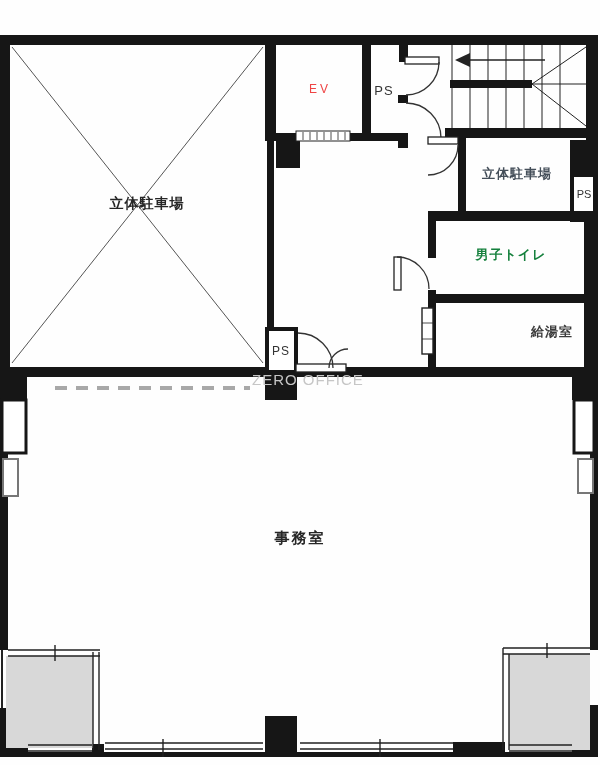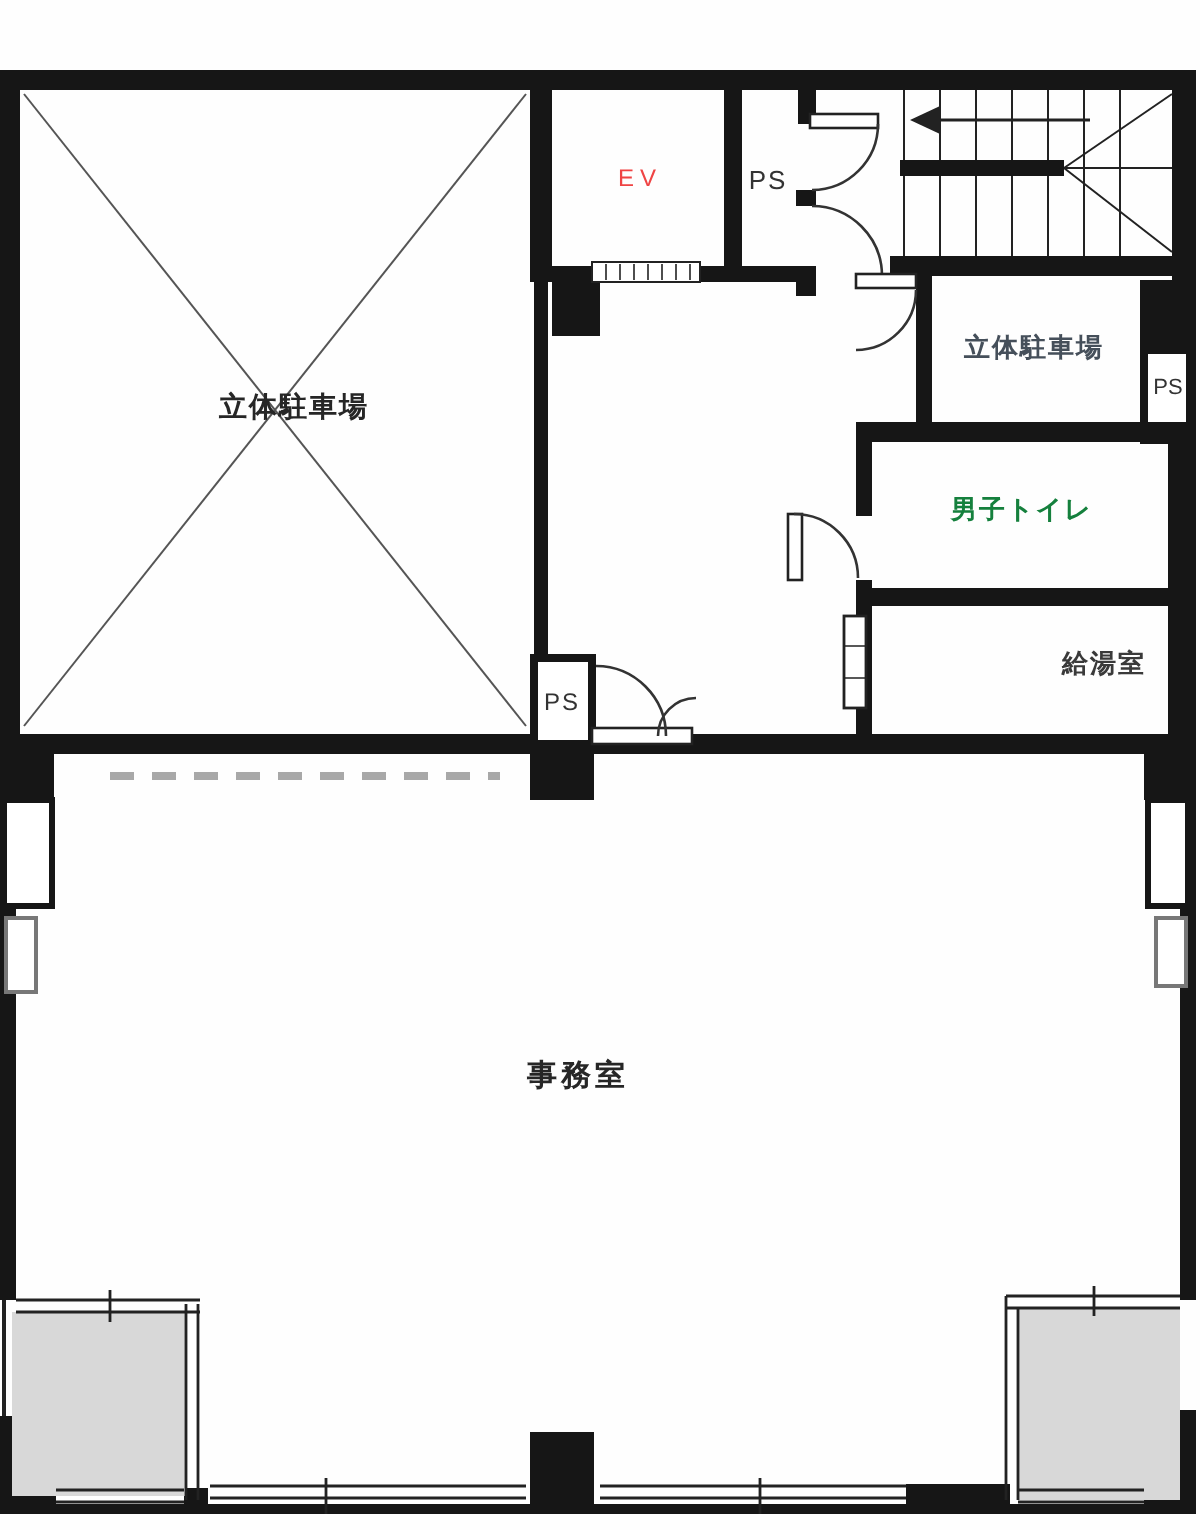--- a/index.html
+++ b/index.html
@@ -179,15 +179,16 @@
   <div class="lbl lbl-ps" style="left:281px;top:351px;font-size:12px;">PS</div>
 
   <div class="lbl lbl-ps-sm" style="left:584px;top:194px;">PS</div>
 
   <div class="lbl lbl-wtoilet" style="left:517px;top:174px;">立体駐車場</div>
 
   <div class="lbl lbl-mtoilet" style="left:511px;top:255px;">男子トイレ</div>
 
   <div class="lbl lbl-kitchen" style="left:511px;top:332px;">給湯室</div>
 
-  <div class="lbl lbl-office" style="left:289px;top:538px;">事務室</div>
+  <div class="lbl lbl-office" style="left:300px;top:538px;">事務室</div>
 
+  <div class="watermark">ZERO OFFICE</div>
 </div>
 
 </body></html>

